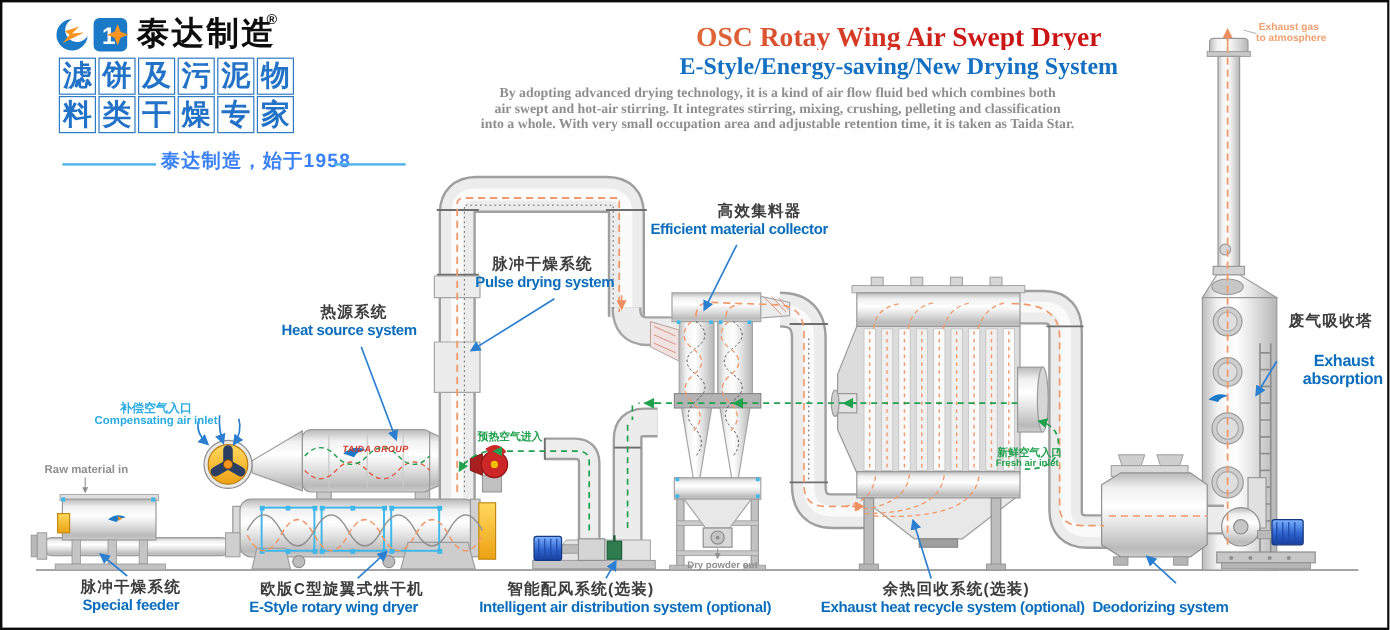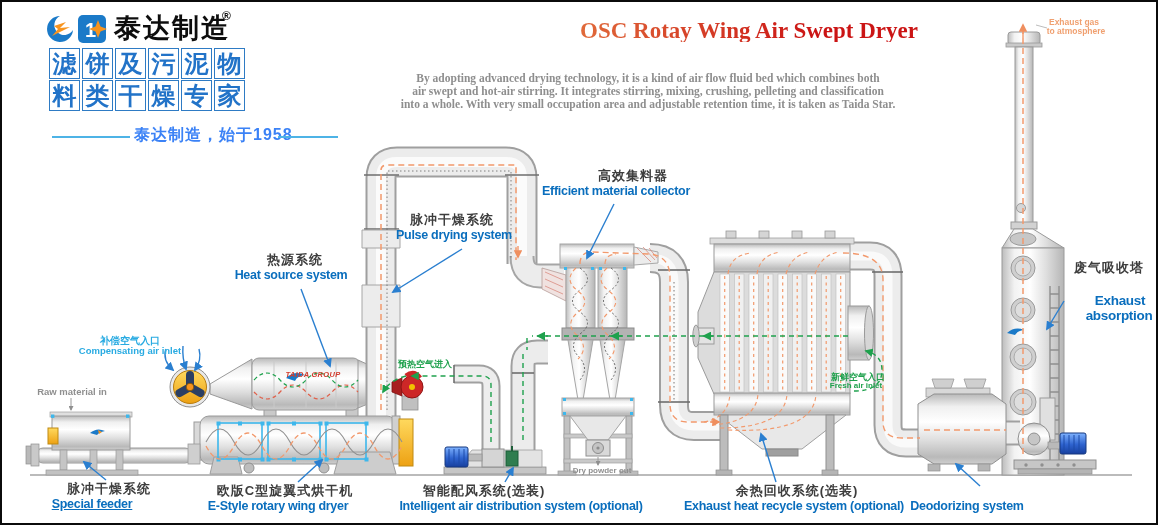--- a/index.html
+++ b/index.html
@@ -433,26 +433,27 @@
   <div class="char-cell">干</div>
   <div class="char-cell">燥</div>
   <div class="char-cell">专</div>
   <div class="char-cell">家</div>
 </div>
 <div class="tagline-line" style="left:50px;top:134px;width:78px;"></div>
 <div class="abs tagline" style="left:132px;top:125px;">泰达制造，始于1958</div>
 <div class="tagline-line" style="left:276px;top:134px;width:60px;"></div>
 
 <div class="abs ctr t1" style="left:747px;top:17px;">OSC Rotay Wing Air Swept Dryer</div>
+<div class="abs ctr t2" style="left:747px;top:44px;">E-Style/Energy-saving/New Drying System</div>
 <div class="abs ctr desc" style="left:646px;top:70px;">By adopting advanced drying technology, it is a kind of air flow fluid bed which combines both</div>
 <div class="abs ctr desc" style="left:646px;top:96px;">into a whole. With very small occupation area and adjustable retention time, it is taken as Taida Star.</div>
 <div class="abs ctr desc" style="left:646px;top:83px;">air swept and hot-air stirring. It integrates stirring, mixing, crushing, pelleting and classification</div>
 
 <div class="abs ctr cnl" style="left:107px;top:480px;">脉冲干燥系统</div>
-<div class="abs ctr enl" style="left:90px;top:496px;text-decoration:underline;">Special feeder</div>
+<div class="abs ctr enl" style="left:107px;top:496px;">Special feeder</div>
 
 <div class="abs ctr cnl" style="left:283px;top:482px;">欧版C型旋翼式烘干机</div>
 <div class="abs ctr enl" style="left:276px;top:498px;">E-Style rotary wing dryer</div>
 
 <div class="abs ctr cnl" style="left:482px;top:482px;">智能配风系统(选装)</div>
 <div class="abs ctr enl" style="left:519px;top:498px;">Intelligent air distribution system (optional)</div>
 
 <div class="abs ctr cnl" style="left:631px;top:167px;">高效集料器</div>
 <div class="abs ctr enl" style="left:593px;top:183px;padding-left:42px;">Efficient material collector</div>
 

